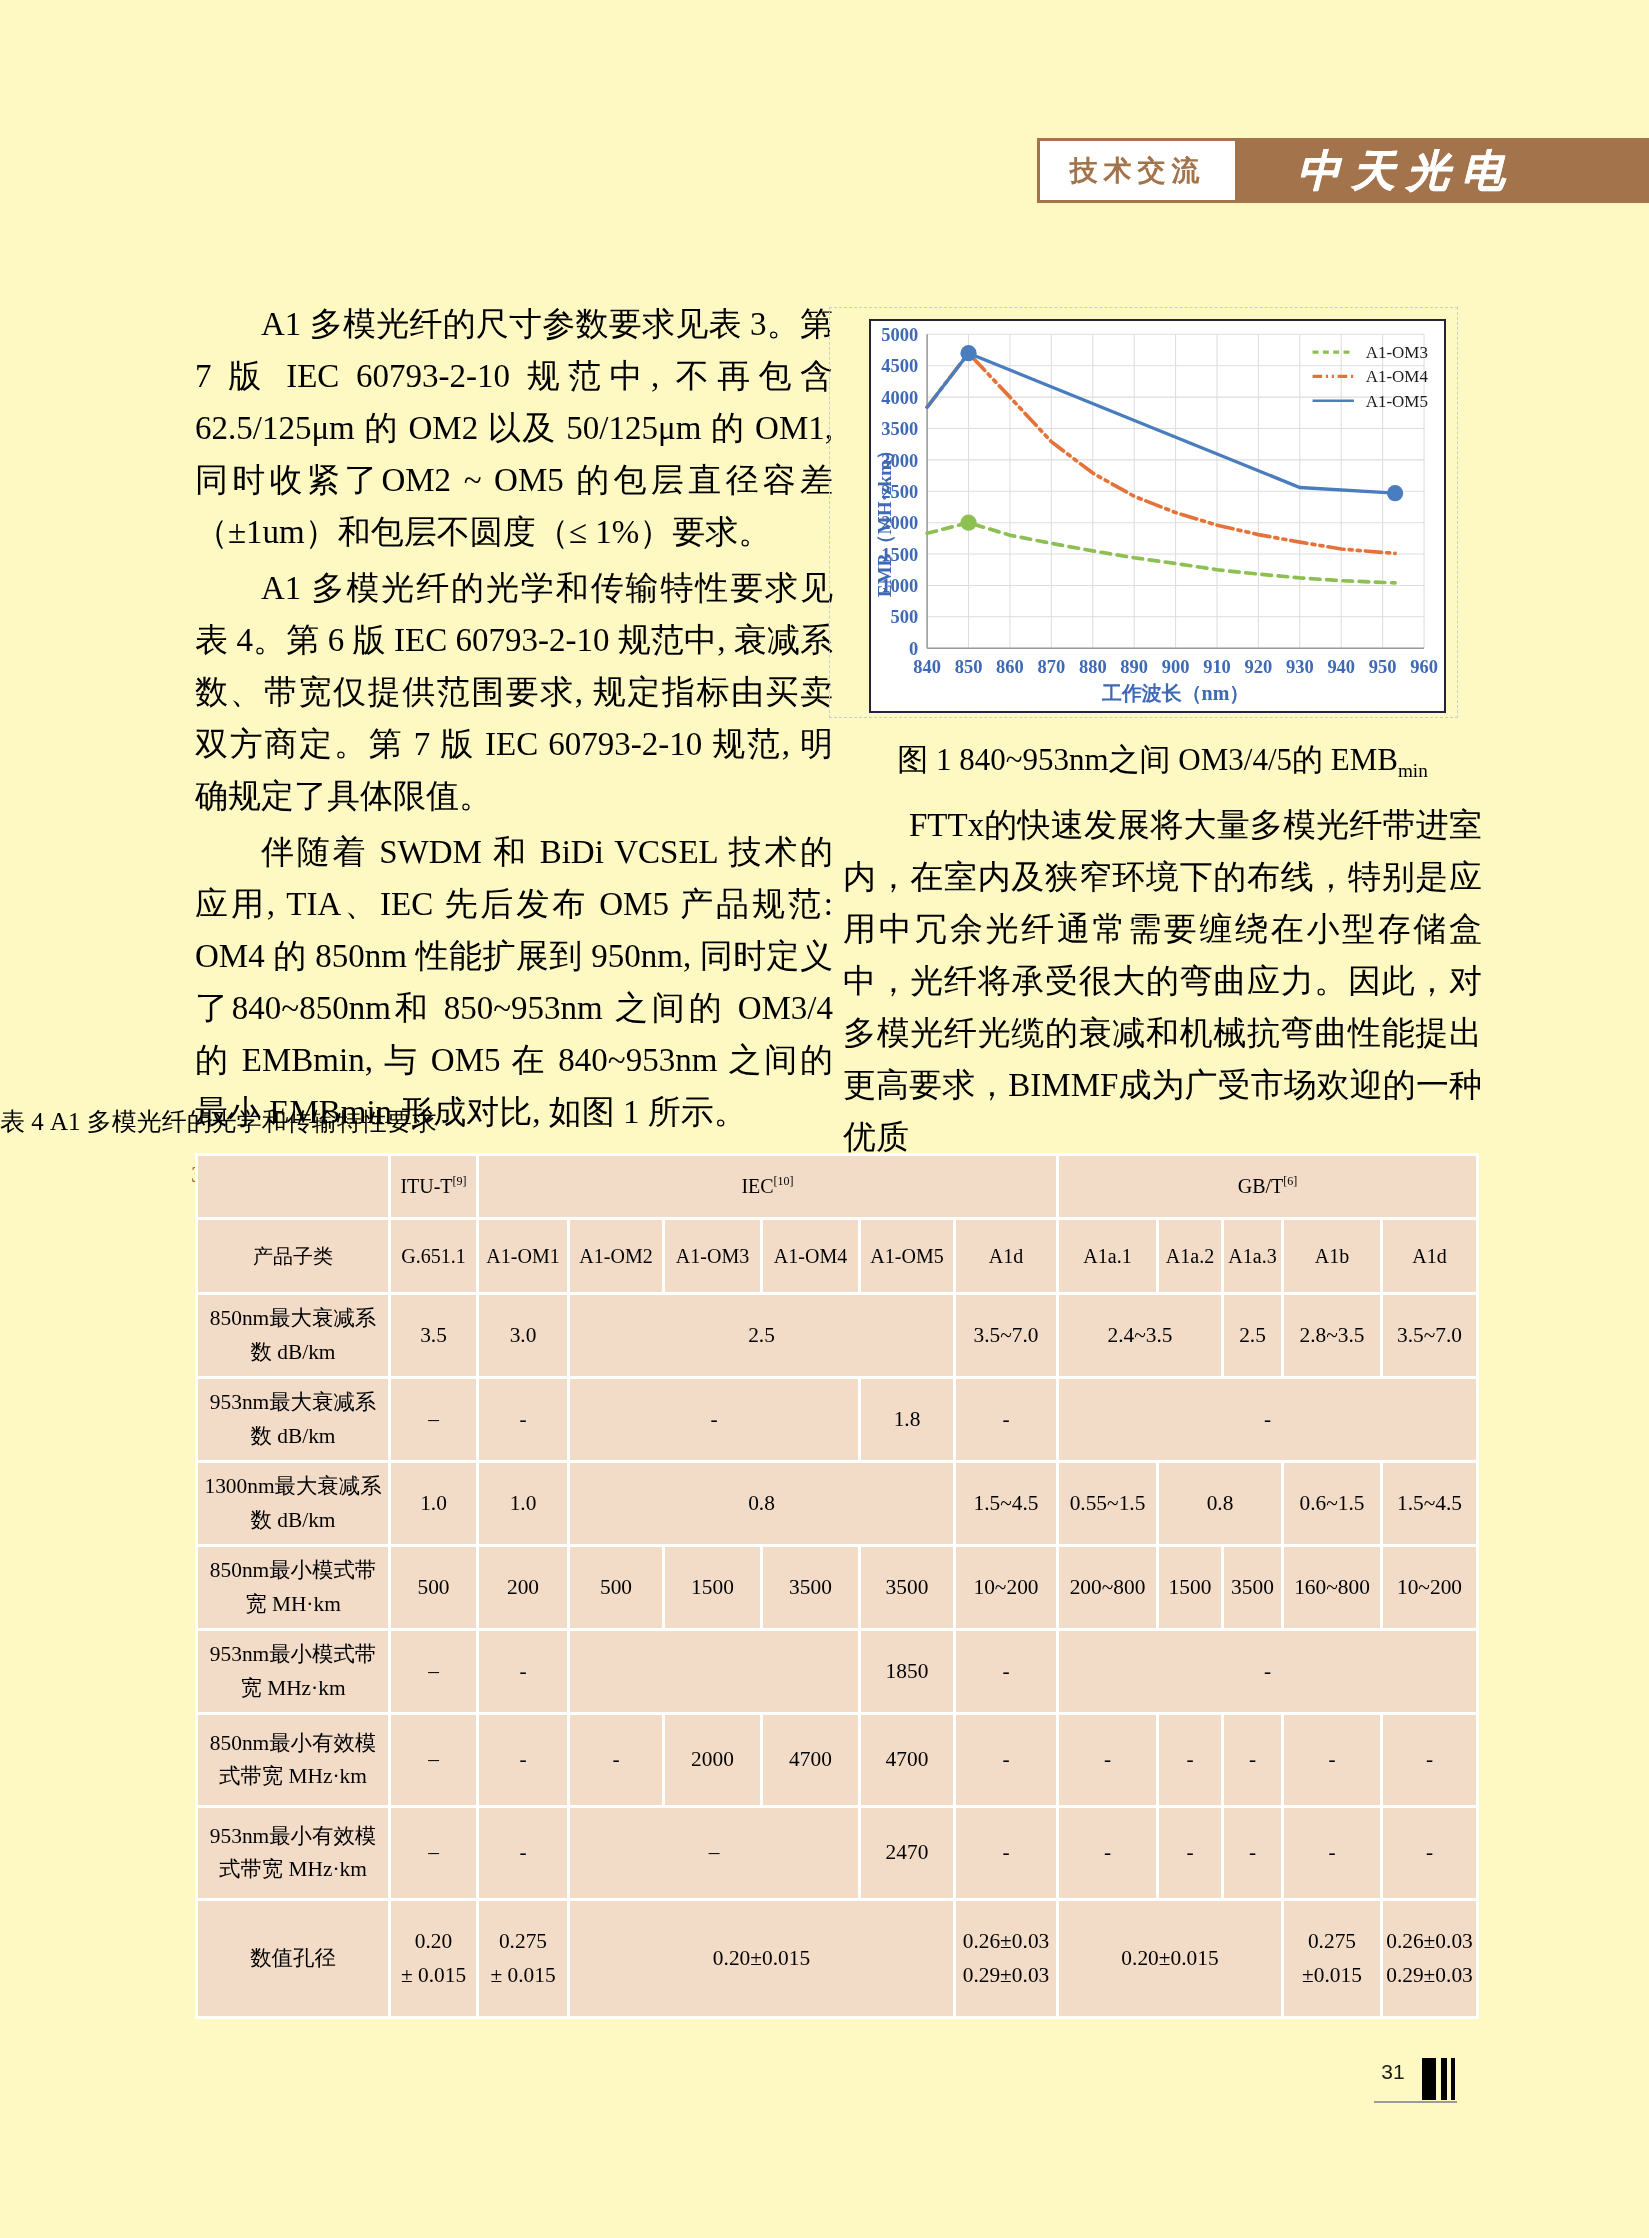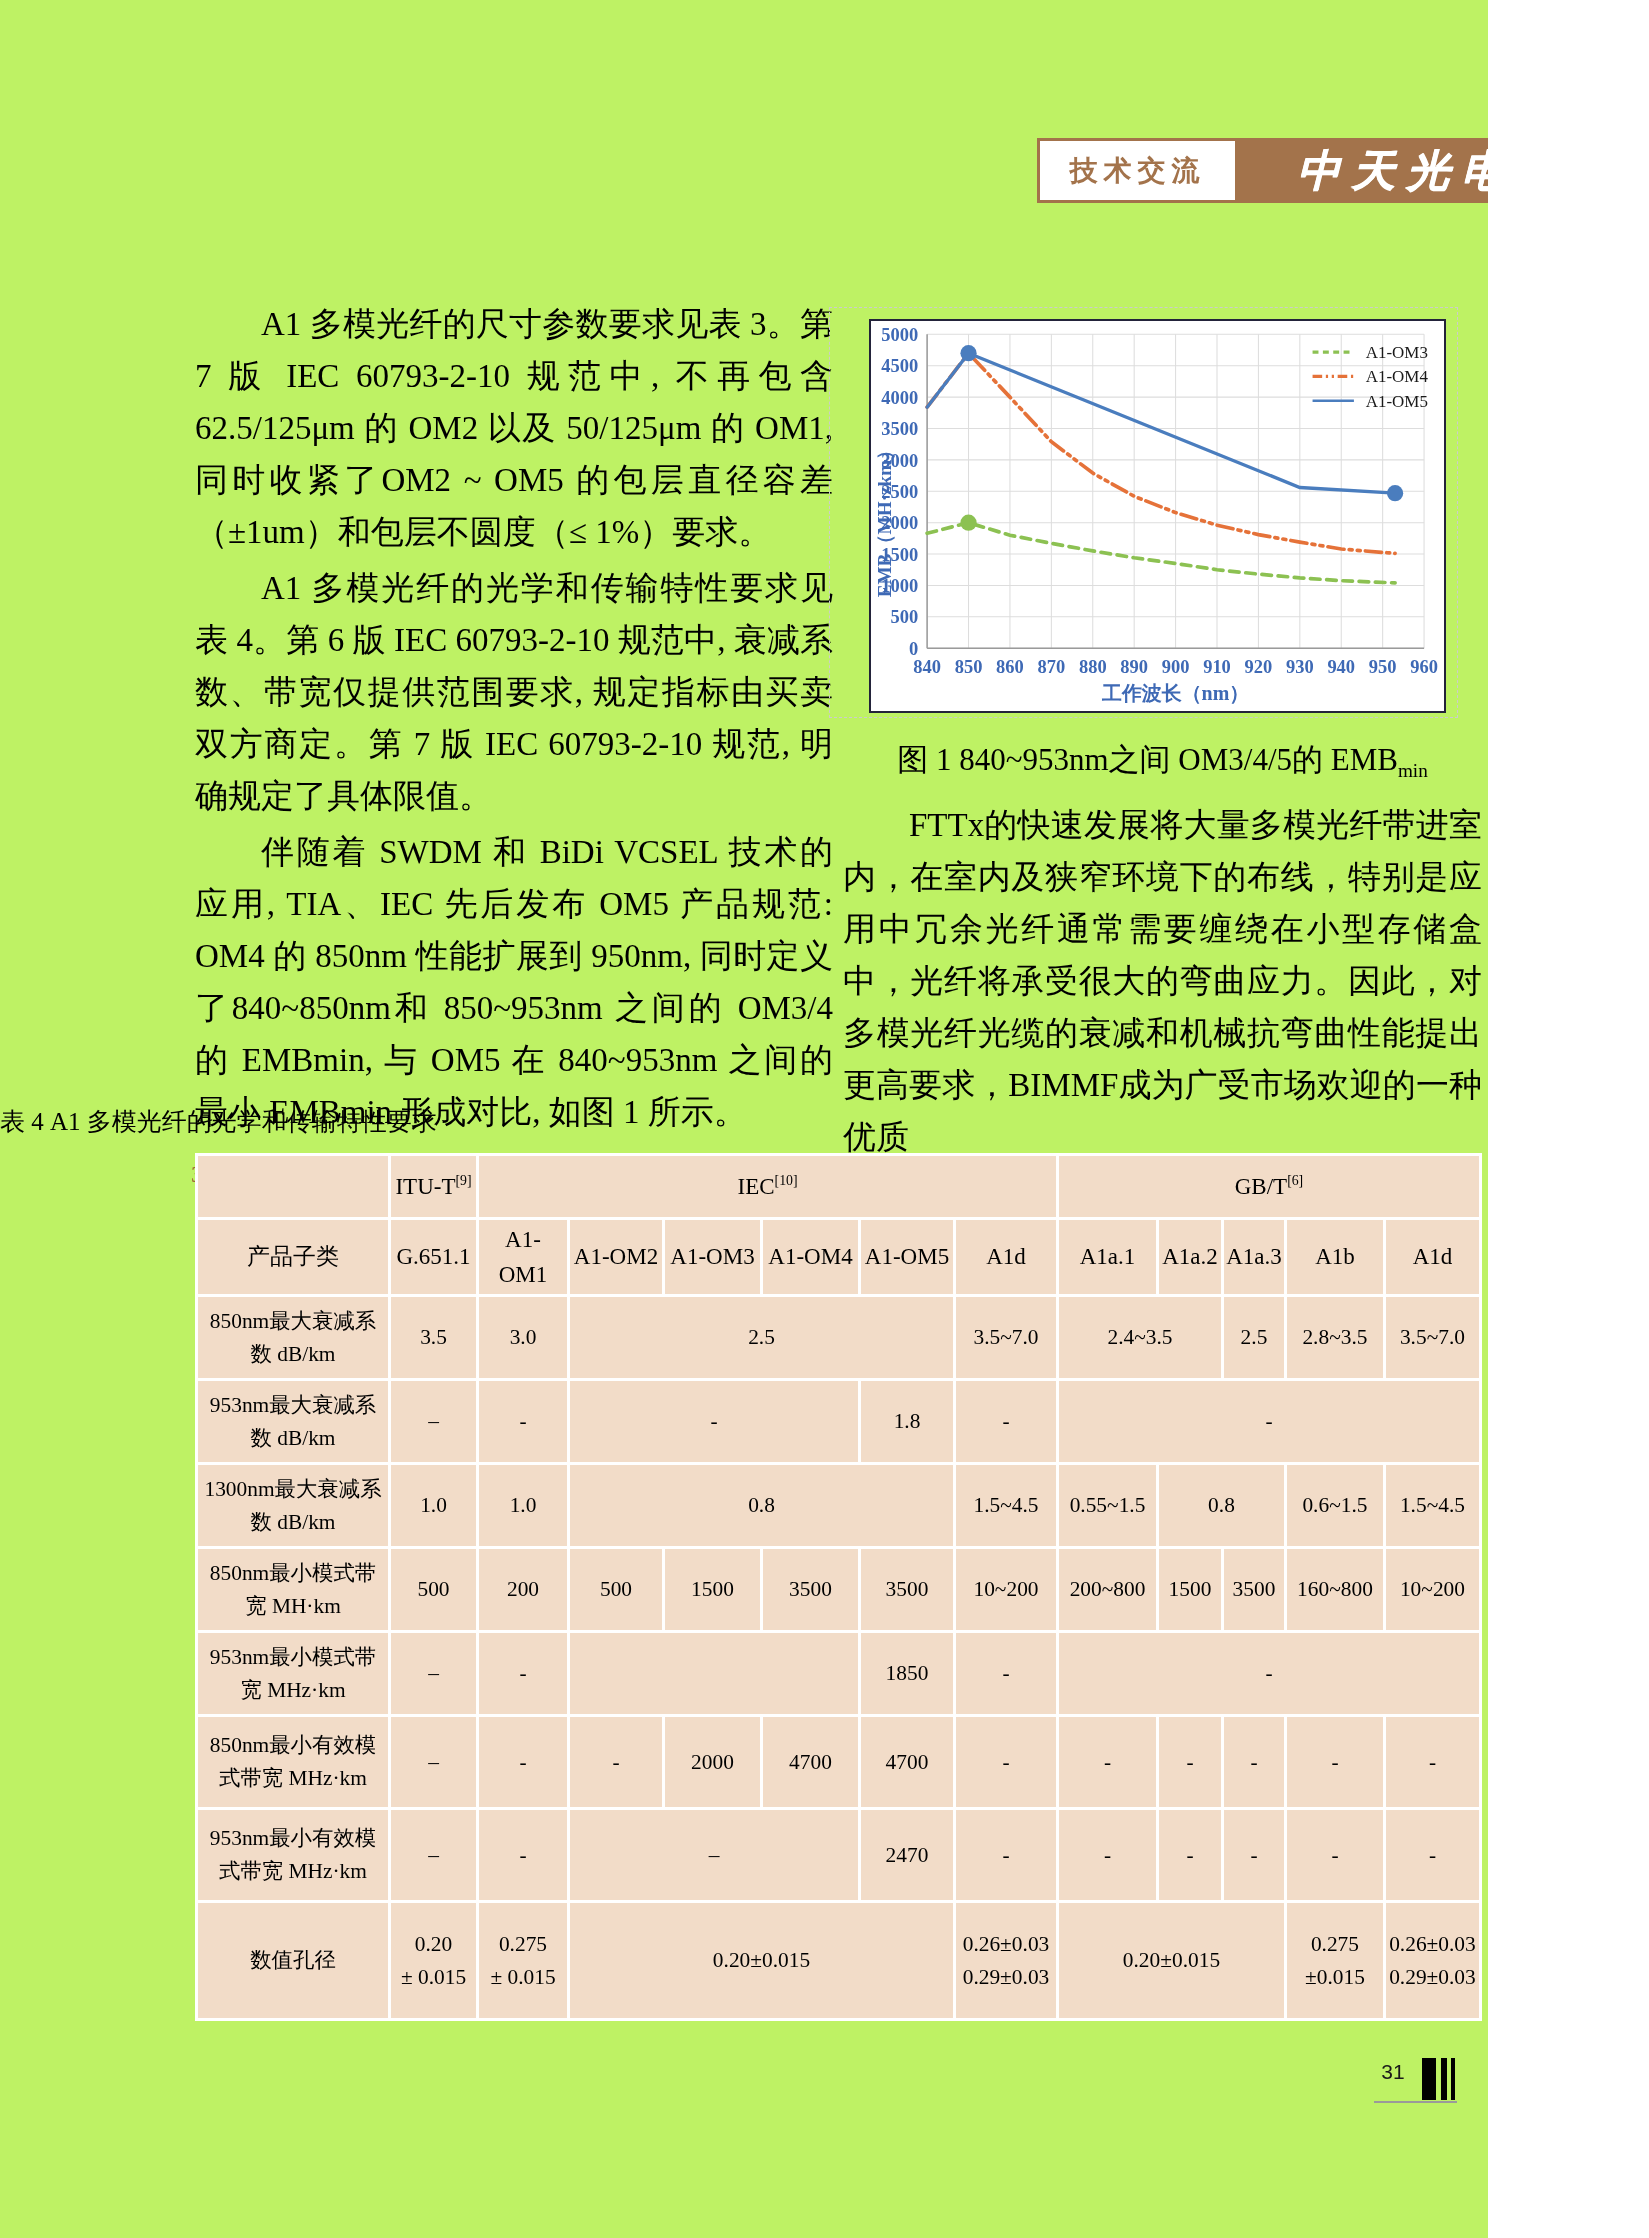--- a/index.html
+++ b/index.html
@@ -1,16 +1,16 @@
 <!DOCTYPE html>
 <html style="font-size:11.8px"><head>
 <meta charset="utf-8">
 <style>
   html,body{margin:0;padding:0;background:#ffffff;}
-  .page{position:relative;width:1488px;height:2239px;background:#bef264;overflow:hidden;
+  .page{position:relative;width:1649px;height:2239px;background:#fef9c3;overflow:hidden;
         font-family:"Liberation Serif","DejaVu Serif",serif;color:#000;}
 
   
   .header-banner{position:absolute;left:1037px;top:138px;width:612px;height:65px;background:#A3734B;}
   .header-tab{position:absolute;left:0;top:0;width:201px;height:65px;background:#fff;
       border:3.7px solid #A3734B;box-sizing:border-box;display:flex;align-items:center;justify-content:center;
       font-family:"Liberation Sans","DejaVu Sans",sans-serif;font-weight:bold;font-size:28px;color:#A3734B;letter-spacing:5.9px;}
   .logo{position:absolute;left:260px;top:0;height:65px;display:flex;align-items:center;
       font-style:italic;font-weight:bold;font-size:43px;color:#fff;letter-spacing:11.8px;
       text-shadow:0.7px 0 0 #fff,0 0.7px 0 #fff;}
@@ -28,21 +28,21 @@
   svg text{font-family:"Liberation Serif","DejaVu Serif",serif;}
   .figure-caption{margin:29.6px 0 0 0;text-align:center;font-size:31px;}
   .figure-caption sub{font-size:0.62em;}
   .col-right p.body{margin-top:17.7px;}
 
   
   .table-title{position:absolute;left:0;top:1105px;width:1649px;text-align:left;font-size:25px;}
   table.spec{position:absolute;left:195px;top:1153px;border-collapse:collapse;table-layout:fixed;}
   table.spec td{background:#F2DCC8;border:3px solid #ffffff;text-align:center;vertical-align:middle;
       font-size:21.4px;line-height:1.55;white-space:pre-line;padding:1.5px 2.2px;overflow:hidden;}
-  table.spec td.hdr{font-size:23px;}
+  table.spec td.hdr{font-size:20px;}
   table.spec td sup{font-size:0.6em;}
 
   
   .footer-line{position:absolute;left:1374px;top:2101px;width:83px;height:2.2px;background:#9a9a9a;}
   .page-number{position:absolute;left:1371px;top:2060px;width:44px;text-align:center;font-size:21px;
       font-family:"Liberation Sans","DejaVu Sans",sans-serif;color:#1a1a1a;}
   .fbar{position:absolute;top:2058px;height:42px;background:#000;}
   .fbar.b1{left:1422px;width:14px;}
   .fbar.b2{left:1441px;width:5.9px;}
   .fbar.b3{left:1451px;width:3.7px;}

